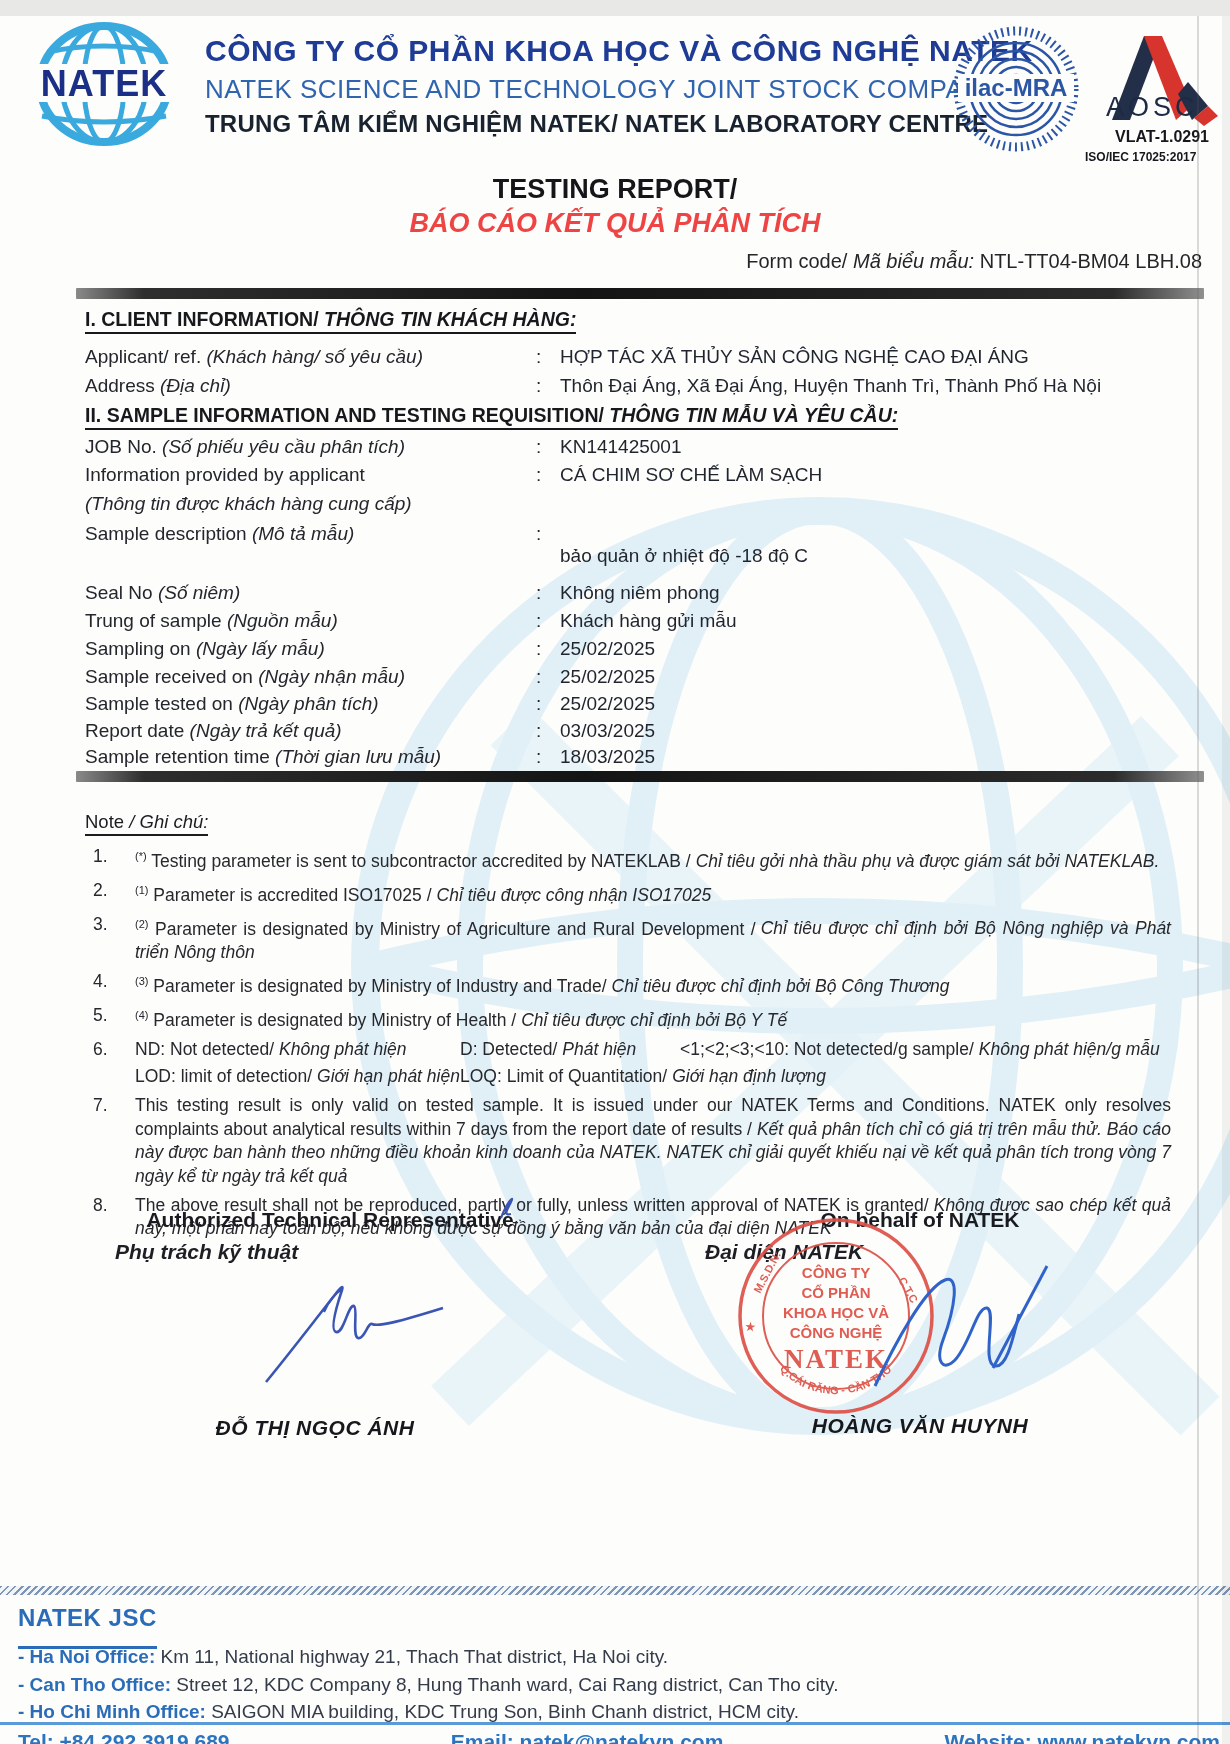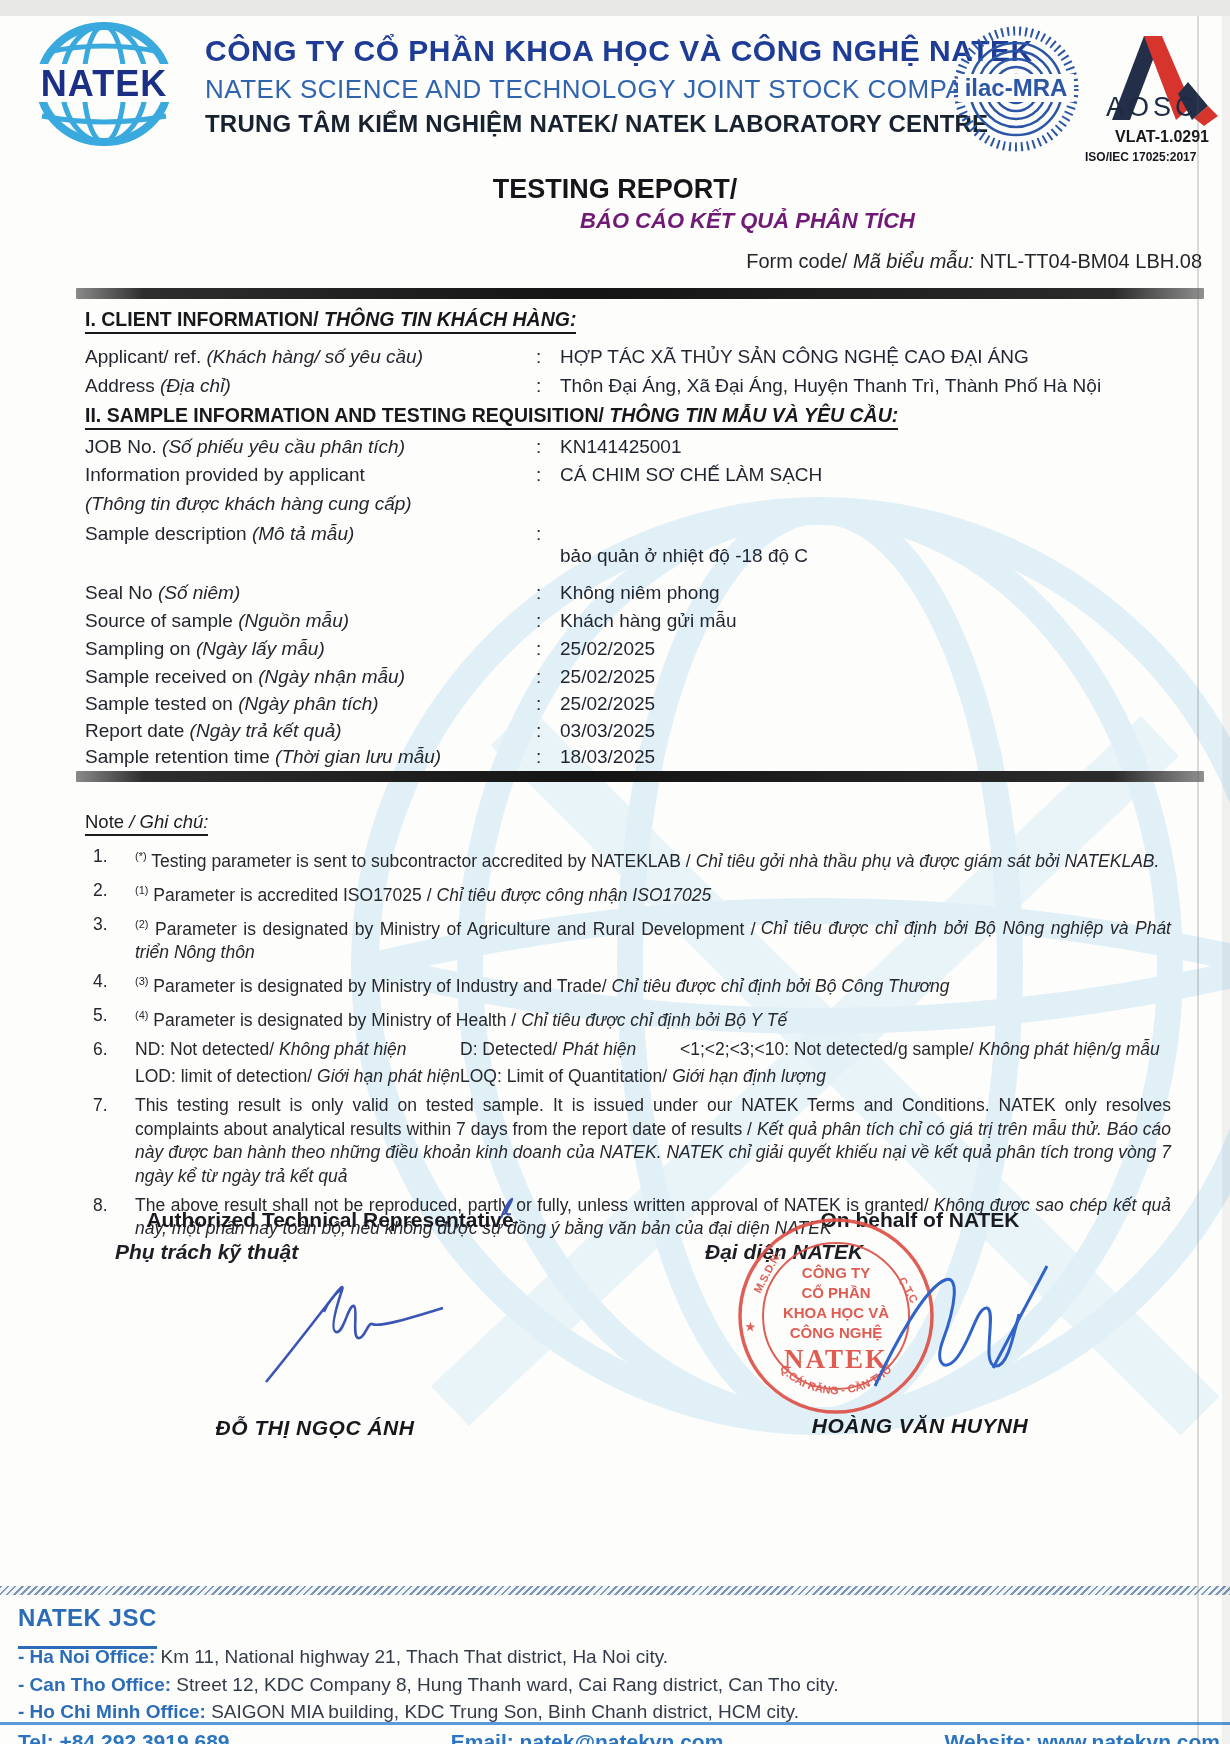--- a/index.html
+++ b/index.html
@@ -5,21 +5,21 @@
   html,body{margin:0;padding:0;}
   body{font-family:"Liberation Sans",sans-serif;background:#e8e8e6;}
   .page{position:relative;width:1230px;height:1744px;background:#fdfdfc;overflow:hidden;margin:16px auto;}
   .abs{position:absolute;}
   .z{z-index:2;}
   
   .co-vi{font-size:30px;font-weight:bold;color:#1e3c96;letter-spacing:.5px;}
   .co-en{font-size:26px;color:#3064ae;letter-spacing:.5px;}
   .co-centre{font-size:24px;font-weight:bold;color:#19222f;letter-spacing:.2px;}
   .title-en{font-size:27px;font-weight:bold;color:#15161a;text-align:center;}
-  .title-vi{font-size:22px;font-weight:bold;font-style:italic;color:#701a75;text-align:right;}
+  .title-vi{font-size:27px;font-weight:bold;font-style:italic;color:#ef4444;text-align:center;}
   .formcode{font-size:20px;color:#232527;text-align:right;}
   .formcode .it{font-style:italic;}
   .bar{position:absolute;left:76px;width:1128px;height:11px;z-index:2;
        background:linear-gradient(90deg,#8a8a8a 0%,#2e2e2e 6%,#141414 45%,#2b2b2b 92%,#909090 100%);border-radius:1px;}
   
   .sec-h{font-size:19.5px;font-weight:bold;color:#17181c;border-bottom:2.5px solid #17181c;padding-bottom:1px;display:inline-block;}
   .sec-h .it{font-style:italic;}
   .row{position:absolute;left:85px;width:1110px;font-size:19px;color:#23262c;}
   .row .lbl{position:absolute;left:0;top:0;width:445px;}
   .row .lbl .it{font-style:italic;}
@@ -152,21 +152,21 @@
     <span class="lbl"><span>Sample description </span><span class="it">(Mô tả mẫu)</span></span>
     <span class="colon">:</span>
     <span class="val"><br><span>bảo quản ở nhiệt độ -18 độ C</span></span>
   </div>
   <div class="row z" style="top:566px;">
     <span class="lbl"><span>Seal No </span><span class="it">(Số niêm)</span></span>
     <span class="colon">:</span>
     <span class="val">Không niêm phong</span>
   </div>
   <div class="row z" style="top:594px;">
-    <span class="lbl"><span>Source of sample </span><span class="it">(Nguồn mẫu)</span></span>
+    <span class="lbl"><span>Trung of sample </span><span class="it">(Nguồn mẫu)</span></span>
     <span class="colon">:</span>
     <span class="val">Khách hàng gửi mẫu</span>
   </div>
   <div class="row z" style="top:622px;">
     <span class="lbl"><span>Sampling on </span><span class="it">(Ngày lấy mẫu)</span></span>
     <span class="colon">:</span>
     <span class="val">25/02/2025</span>
   </div>
   <div class="row z" style="top:650px;">
     <span class="lbl"><span>Sample received on </span><span class="it">(Ngày nhận mẫu)</span></span>

